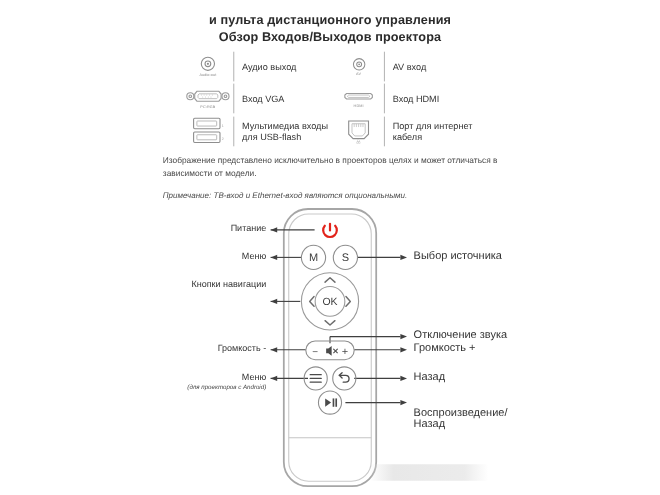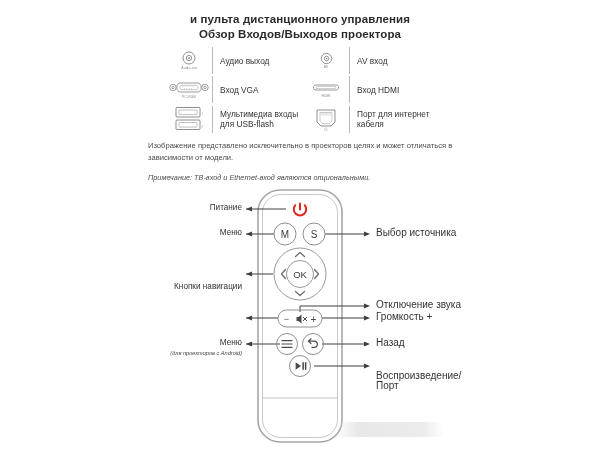--- a/index.html
+++ b/index.html
@@ -294,40 +294,43 @@
         </g>
       </g>
     </svg>
 
     <div class="labelL" style="right:358px;top:17px;width:140px;">
       <span>Питание</span>
     </div>
     <div class="labelL" style="right:358px;top:42px;width:140px;">
       <span>Меню</span>
     </div>
-    <div class="labelL" style="right:358px;top:96px;width:160px;">
+    <div class="labelL" style="right:358px;top:68px;width:160px;">
       <span>Кнопки навигации</span>
+    </div>
+    <div class="labelL" style="right:358px;top:126px;width:150px;">
+      <span>Громкость -</span>
     </div>
     <div class="labelL" style="right:358px;top:152px;width:185px;">
       <span>Меню</span>
       <span class="sub">(для проекторов с Android)</span>
     </div>
 
     <div class="labelR" style="left:376px;top:42px;width:180px;">
       <span>Выбор источника</span>
     </div>
     <div class="labelR" style="left:376px;top:126px;width:180px;">
       <span>Громкость +</span>
     </div>
     <div class="labelR" style="left:376px;top:114px;width:180px;">
       <span>Отключение звука</span>
     </div>
     <div class="labelR" style="left:376px;top:152px;width:180px;">
       <span>Назад</span>
     </div>
     <div class="labelR" style="left:376px;top:174px;width:180px;white-space:pre-line;">
       <span>Воспроизведение/
-Порт</span>
+Назад</span>
     </div>
   </div>
 
   <div class="wm"></div>
 </div>
 
 </body></html>

